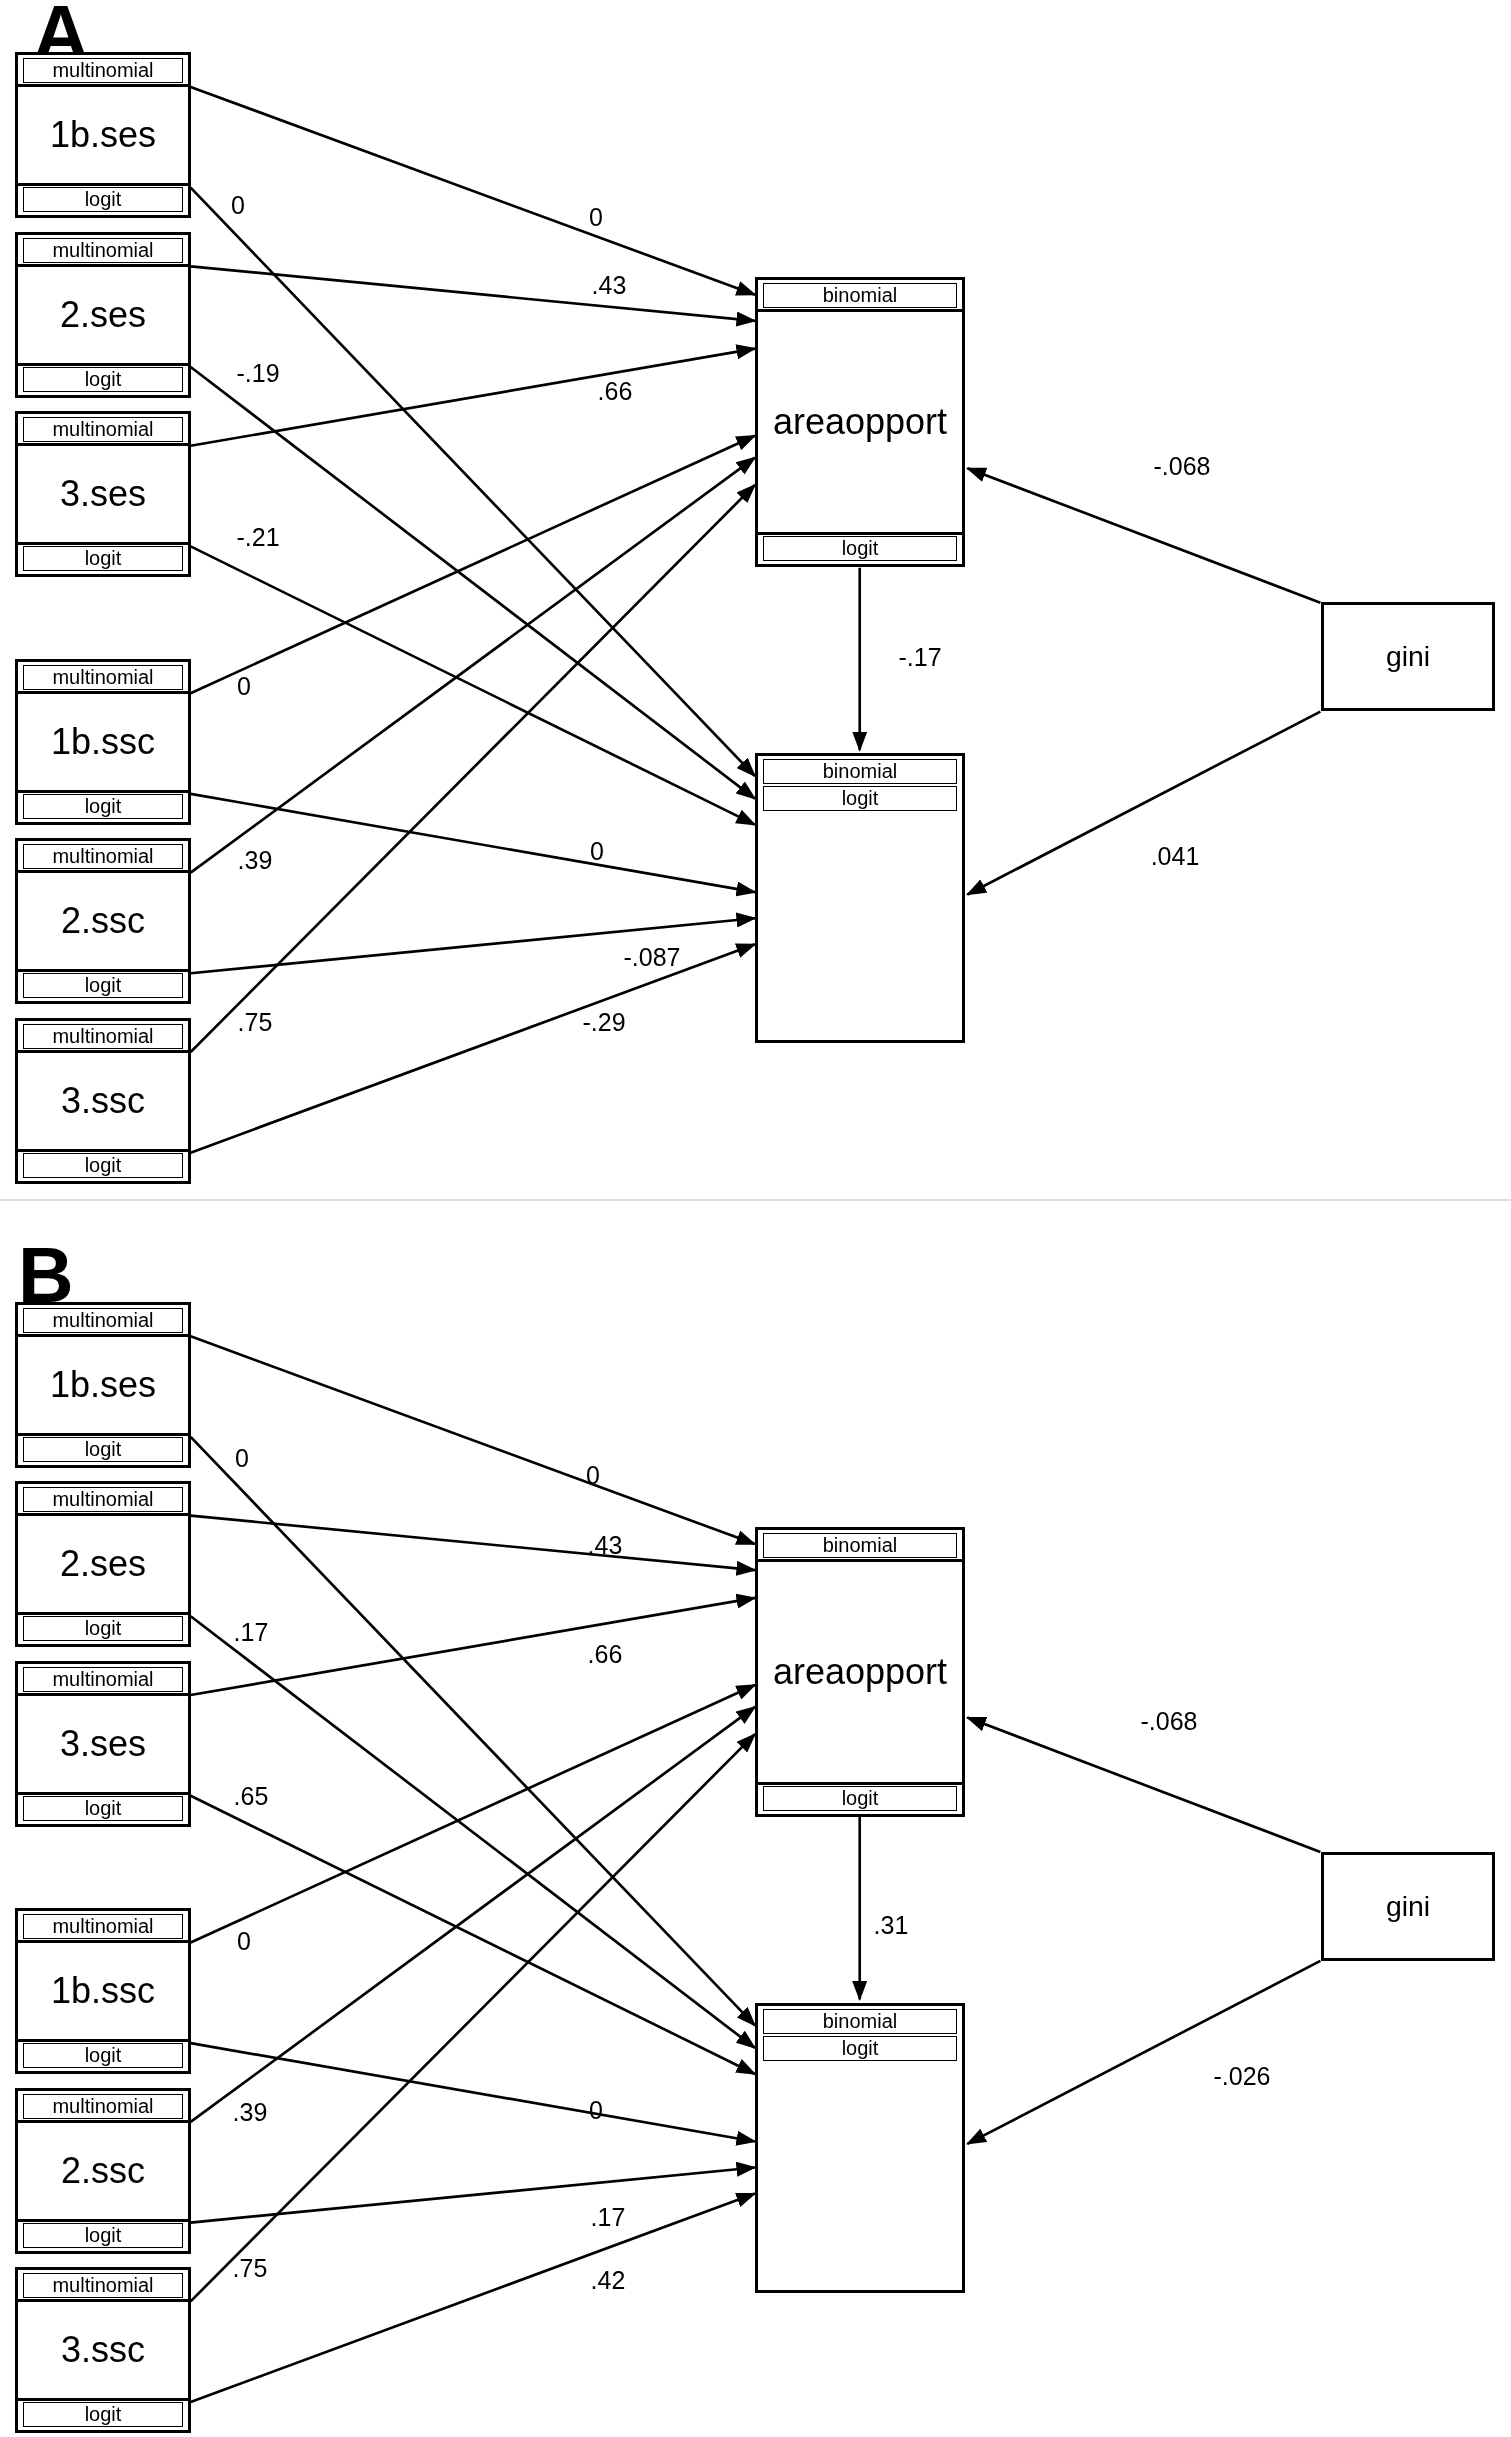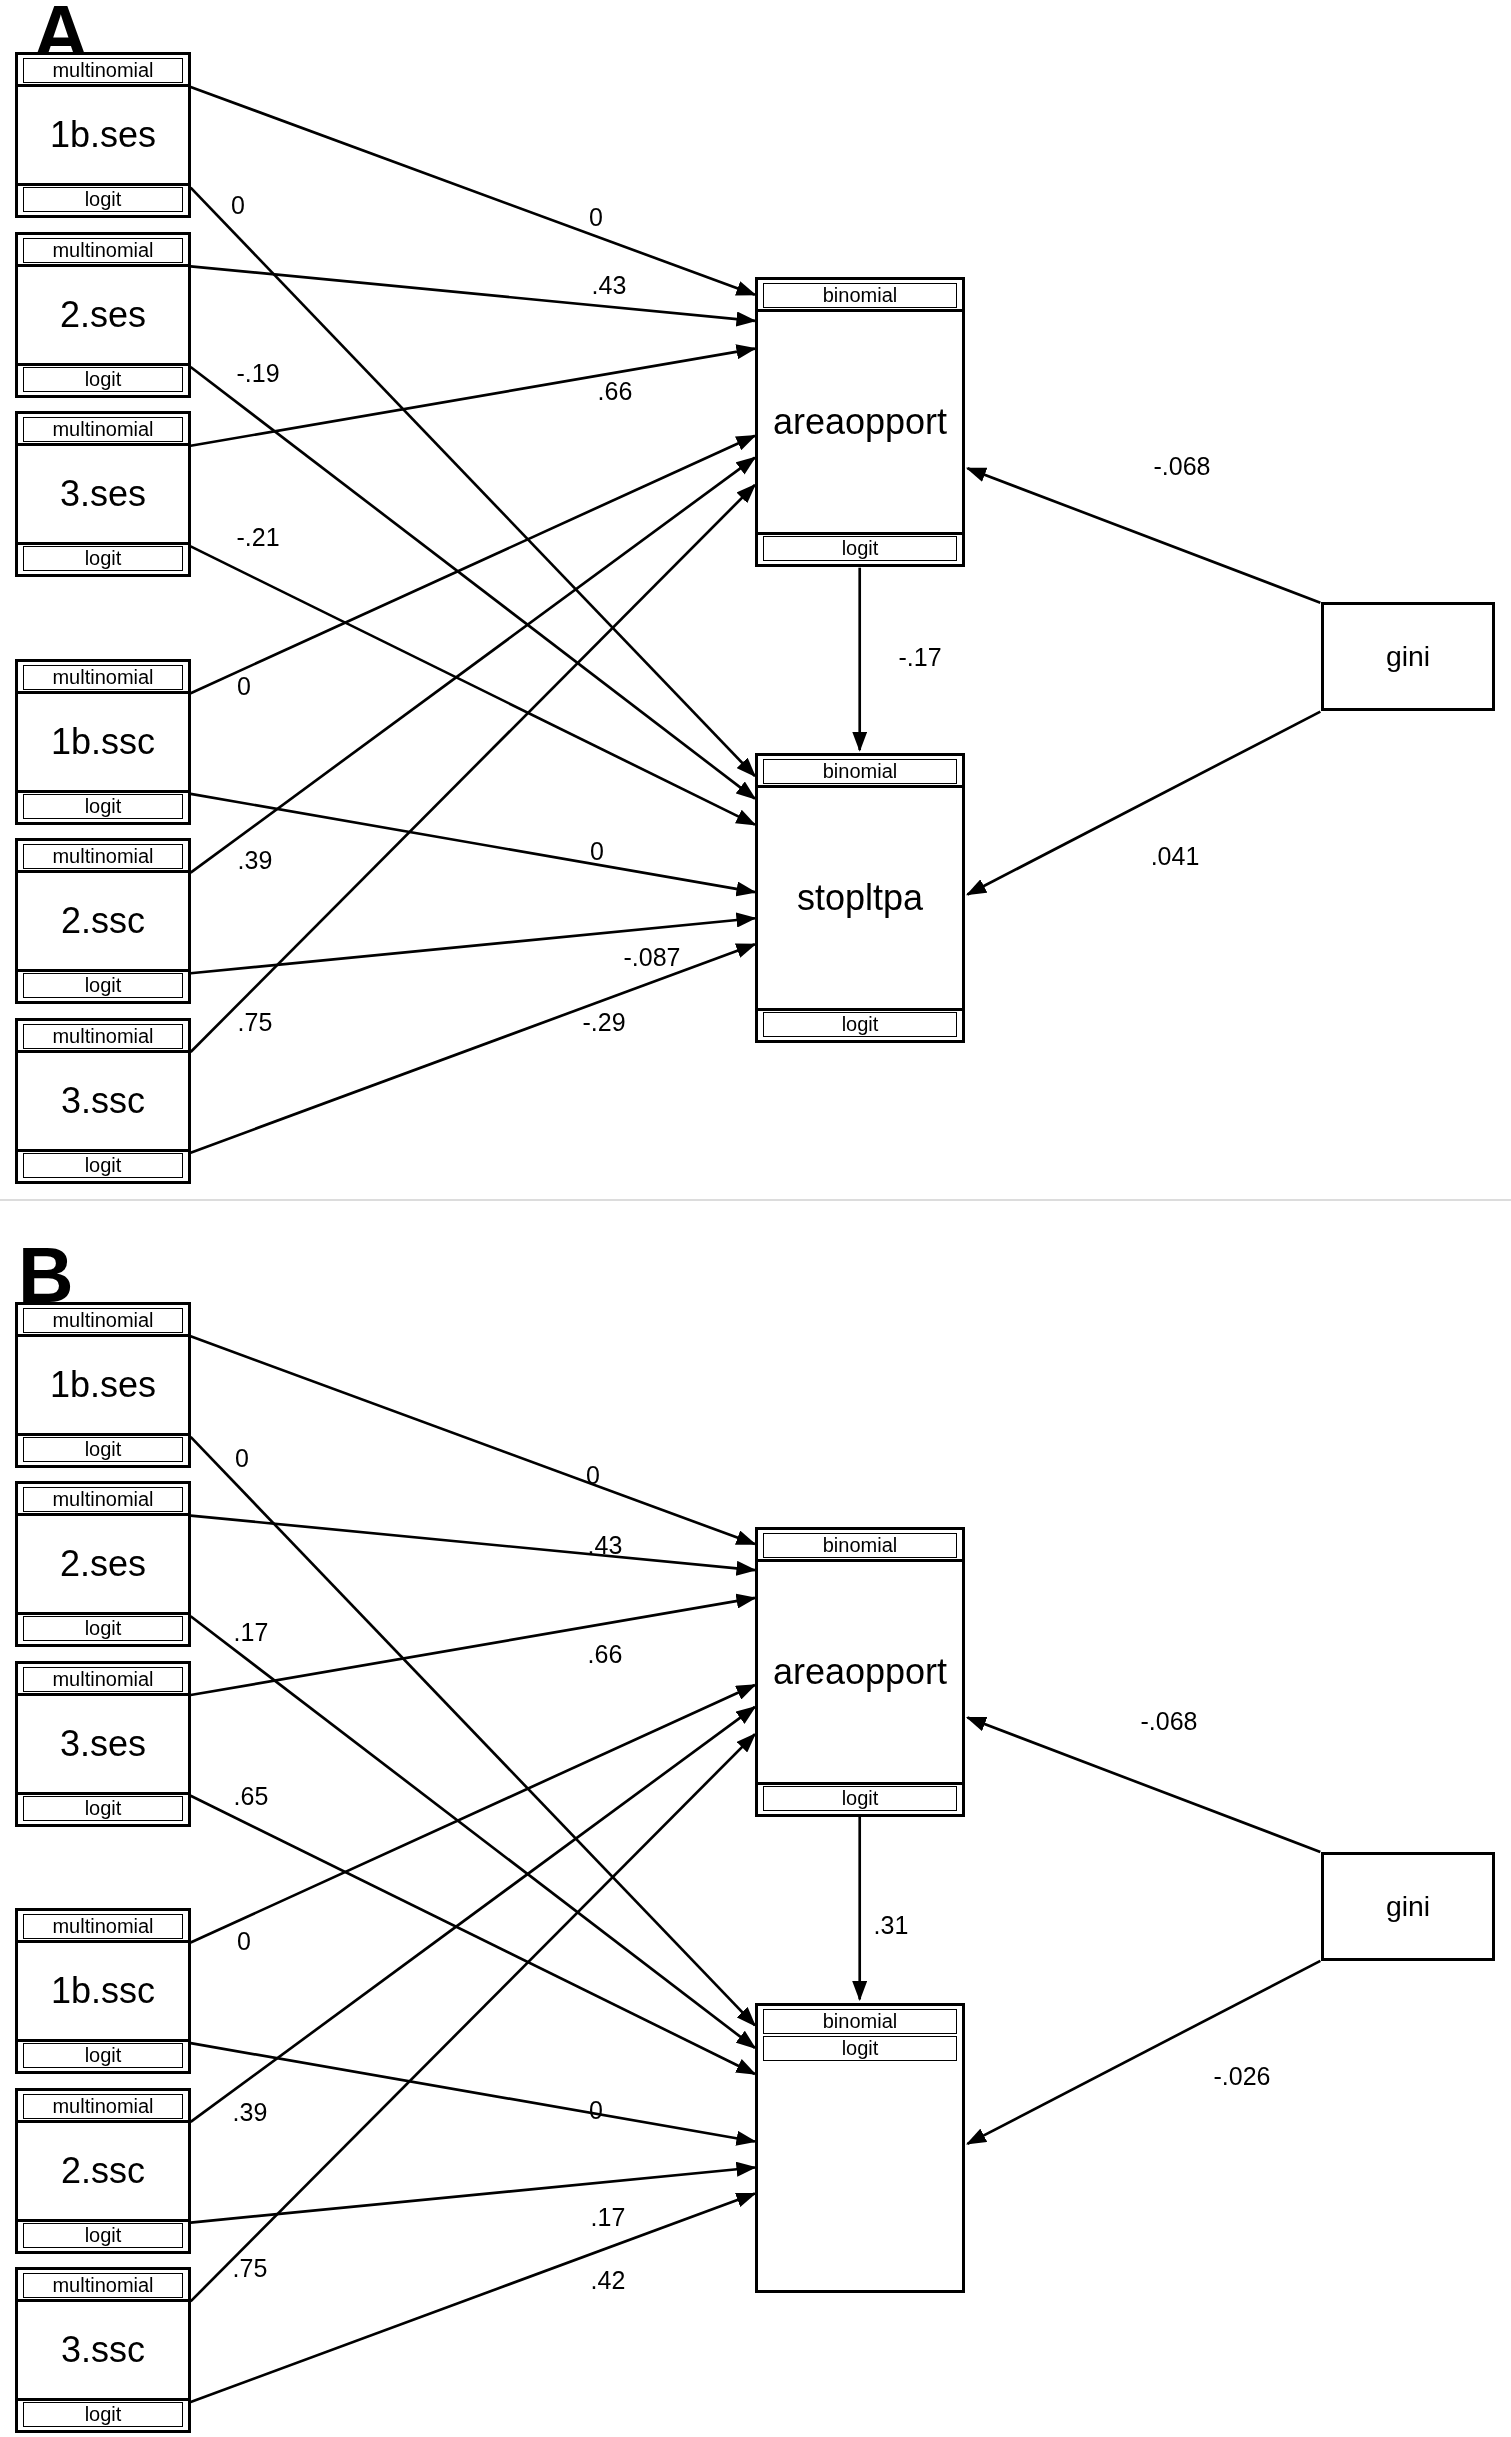--- a/index.html
+++ b/index.html
@@ -113,21 +113,20 @@
   <div class="band b">logit</div>
 </div>
 
 <div class="node" style="left:755px;top:277px;width:210px;height:290px">
   <div class="band">binomial</div>
   <div class="main">areaopport</div>
   <div class="band b">logit</div>
 </div>
 <div class="node" style="left:755px;top:753px;width:210px;height:290px">
   <div class="band">binomial</div>
-  <div class="main">stopltpa</div>
   <div class="band b">logit</div>
 </div>
 <div class="gini" style="left:1321px;top:602px;width:174px;height:109px">gini</div>
 
 <div class="coef" style="left:238px;top:205px">0</div>
 <div class="coef" style="left:258px;top:373px">-.19</div>
 <div class="coef" style="left:258px;top:537px">-.21</div>
 <div class="coef" style="left:244px;top:686px">0</div>
 <div class="coef" style="left:255px;top:860px">.39</div>
 <div class="coef" style="left:255px;top:1022px">.75</div>

